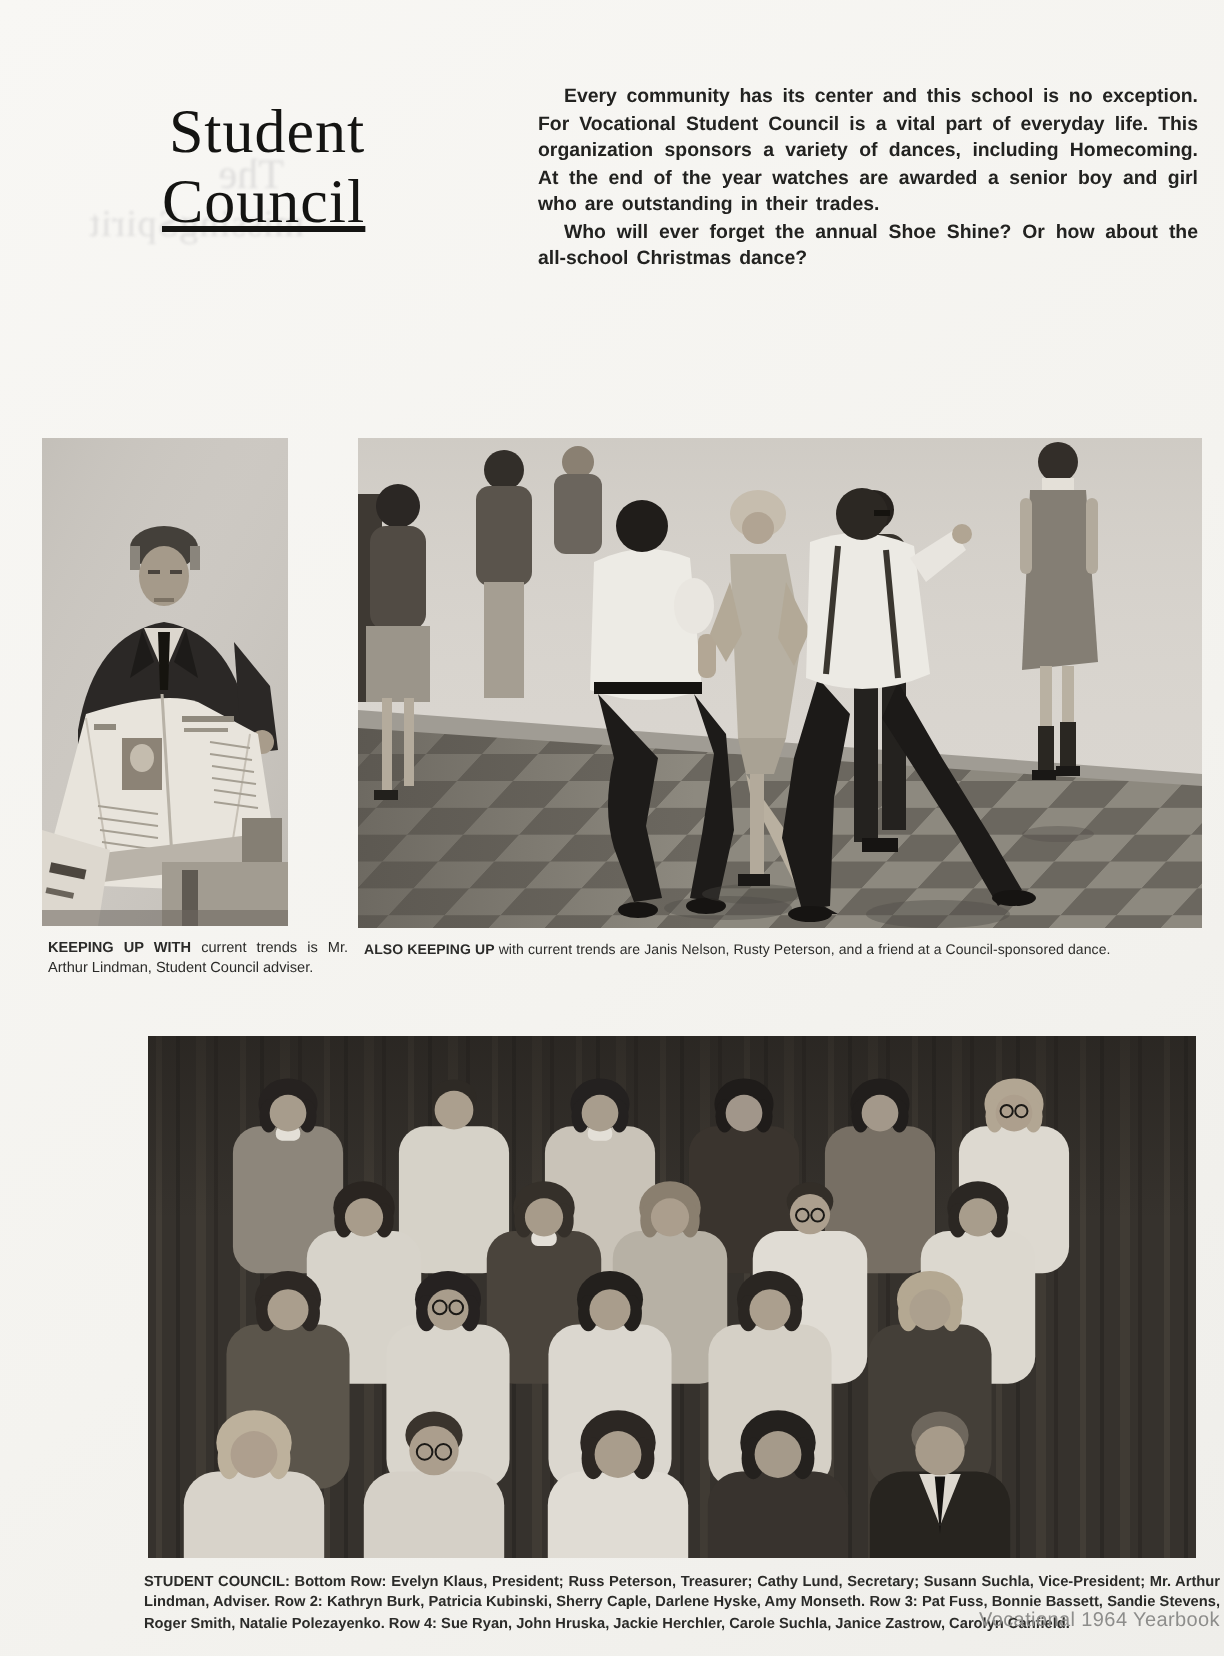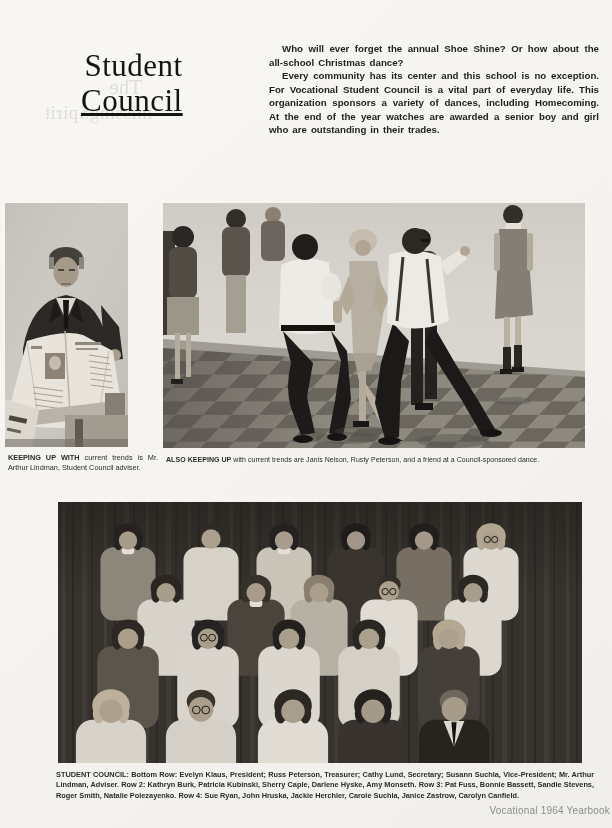--- a/index.html
+++ b/index.html
@@ -30,21 +30,21 @@
   }
   .page-title .line2{margin-left:56px;text-decoration:underline;}
 
   .intro{
     position:absolute;left:269px;top:42px;width:330px;
     font-size:9.7px;line-height:13.5px;font-weight:600;color:#222220;
     text-align:justify;
   }
   .intro p{margin:0;text-indent:13px;word-spacing:1.3px;}
 
-  figure{margin:0;padding:0;position:absolute;}
+  figure{margin:16px;padding:0;position:absolute;}
   .photo{display:block;}
   figcaption{position:absolute;color:#2b2b29;}
 
   .fig-adviser{left:5px;top:203px;width:123px;height:244px;}
   .cap-adviser{
     left:3px;top:250px;width:150px;
     font-size:7.3px;line-height:10px;text-align:justify;
   }
   .fig-dance{left:163px;top:203px;width:422px;height:245px;}
   .cap-dance{
@@ -73,22 +73,22 @@
     <div class="g1">The</div>
     <div class="g2">missingSpirit</div>
   </div>
 
   <h1 class="page-title">
     <div class="line1">Student</div>
     <div class="line2">Council</div>
   </h1>
 
   <div class="intro">
+    <p>Every community has its center and this school is no exception. For Vocational Student Council is a vital part of everyday life. This organization sponsors a variety of dances, including Homecoming. At the end of the year watches are awarded a senior boy and girl who are outstanding in their trades.</p>
     <p>Who will ever forget the annual Shoe Shine? Or how about the all-school Christmas dance?</p>
-    <p>Every community has its center and this school is no exception. For Vocational Student Council is a vital part of everyday life. This organization sponsors a variety of dances, including Homecoming. At the end of the year watches are awarded a senior boy and girl who are outstanding in their trades.</p>
   </div>
 
   <figure class="fig-adviser">
     <svg class="photo" width="123" height="244" viewBox="0 0 123 244">
       <rect x="0" y="0" width="123" height="244" fill="#cbc7c1"></rect>
       <rect x="0" y="0" width="123" height="244" fill="url(#advshade)"></rect>
       <defs>
         <linearGradient id="advshade" x1="0" y1="0" x2="1" y2="1">
           <stop offset="0" stop-color="#bdb9b2" stop-opacity=".55"></stop>
           <stop offset=".45" stop-color="#d2cec8" stop-opacity=".2"></stop>

